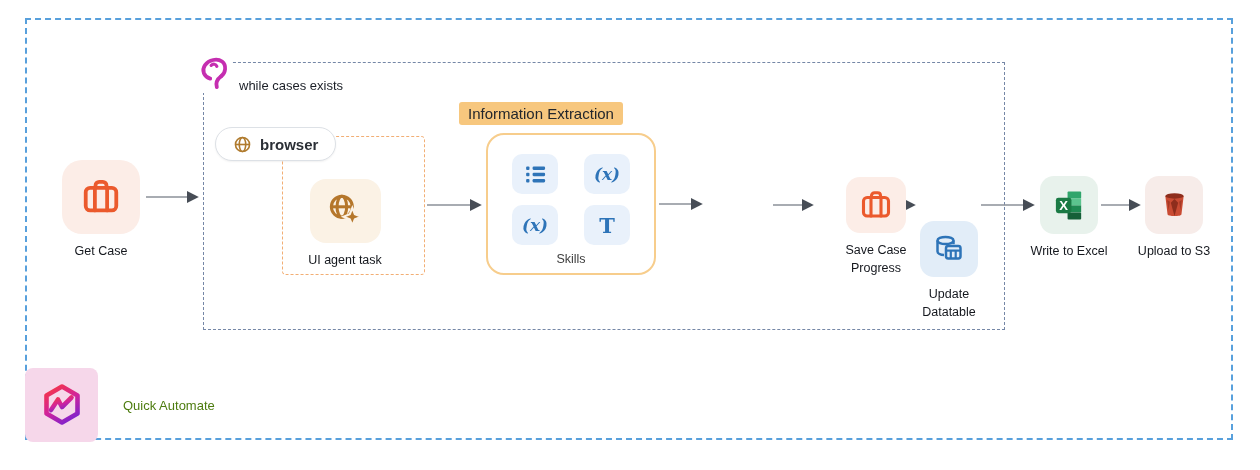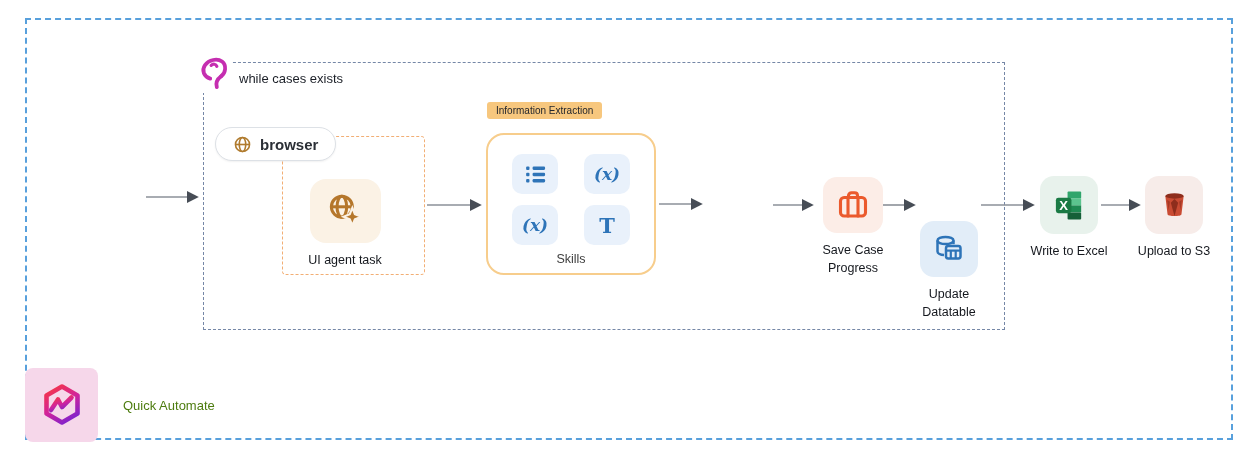--- a/index.html
+++ b/index.html
@@ -3,21 +3,21 @@
 <meta charset="utf-8">
 <style>
   html,body { margin:0; padding:0; background:#ffffff; font-family:"Liberation Sans", sans-serif; }
   .canvas { position:relative; width:1260px; height:470px; background:#ffffff; overflow:hidden; }
 
   .outer-frame { position:absolute; left:25px; top:18px; width:1208px; height:422px;
     border:2px dashed #58A0DC; box-sizing:border-box; }
   .loop-frame { position:absolute; left:203px; top:62px; width:802px; height:268px;
     border:1.5px dashed #7587A6; box-sizing:border-box; }
 
-  .loop-head { position:absolute; left:196px; top:51px; display:flex; align-items:center; gap:7px; }
+  .loop-head { position:absolute; left:196px; top:51px; display:flex; align-items:flex-end; gap:7px; }
   .loop-icon-wrap { background:#ffffff; padding:1px; line-height:0; }
   .loop-label { font-size:13px; color:#1b1f27; padding-top:12px; }
 
   .wires { position:absolute; left:0; top:0; pointer-events:none; }
 
   .node { position:absolute; display:flex; flex-direction:column; align-items:center; }
   .tile { display:flex; align-items:center; justify-content:center; }
   .tile-orange { background:#FCEDE7; }
   .tile-cream  { background:#FBF2E5; }
   .tile-blue   { background:#E2EDF8; }
@@ -26,22 +26,22 @@
   .node-label { margin-top:9px; font-size:12.5px; color:#15181e; text-align:center; line-height:1.4; }
 
   .ui-dashed { position:absolute; left:282px; top:136px; width:143px; height:139px;
     border:1.5px dashed #F2AE74; border-radius:4px; box-sizing:border-box; }
 
   .browser-pill { position:absolute; left:215px; top:127px; height:31px; padding:16px 17px;
     background:#ffffff; border:1px solid #DDE1E6; border-radius:999px;
     box-shadow:0 1px 2px rgba(0,0,0,0.06); display:flex; align-items:center; gap:8px; box-sizing:border-box; }
   .browser-pill .pill-label { font-size:15px; font-weight:700; color:#2b2f36; }
 
-  .group-label { position:absolute; left:487px; top:102px; background:#F7C77E; color:#23262c;
-    font-size:10px; padding:3px 9px; border-radius:3px; }
+  .group-label { position:absolute; left:459px; top:102px; background:#F7C77E; color:#23262c;
+    font-size:15px; padding:3px 9px; border-radius:3px; }
 
   .skills-box { position:absolute; left:486px; top:133px; width:170px; height:142px;
     background:#ffffff; border:2px solid #F7CD8C; border-radius:18px; box-sizing:border-box;
     display:flex; flex-direction:column; align-items:center; }
   .skills-grid { display:grid; grid-template-columns:46px 46px; column-gap:26px; row-gap:11px; margin-top:19px; }
   .skill-tile { width:46px; height:40px; background:#E9F1FB; border-radius:10px;
     display:flex; align-items:center; justify-content:center; }
   .fx { font-family:"DejaVu Serif", serif; font-style:italic; font-weight:bold; font-size:17px; color:#2E74B8; }
   .tt { font-family:"DejaVu Serif", serif; font-weight:bold; font-size:21px; color:#2E74B8; }
   .skills-label { margin-top:7px; font-size:12.5px; color:#404040; }
@@ -80,20 +80,33 @@
     <span class="loop-icon-wrap">
       <svg width="34" height="40" viewBox="0 0 36 42">
         <path d="M14 28 C7.5 26 4.5 19.5 8.5 13.8 C12.5 8 21.5 6.2 26.5 10 C31.5 13.8 30.5 22 25.5 25.6" fill="none" stroke="#C52EB0" stroke-width="4" stroke-linecap="round"></path>
         <path d="M25.5 25.6 C21.5 28.6 19.5 32 21 37" fill="none" stroke="#C52EB0" stroke-width="4" stroke-linecap="round"></path>
         <path d="M15 14 C17 12 20 12.5 21 15" fill="none" stroke="#C52EB0" stroke-width="3.4" stroke-linecap="round"></path>
       </svg>
     </span>
     <span class="loop-label">while cases exists</span>
   </div>
 
+  <div class="node" style="left:41px; top:160px; width:120px;">
+    <div class="tile tile-orange" style="width:78px; height:74px; border-radius:20px;">
+      <svg width="44" height="44" viewBox="0 0 36 36">
+        <g fill="none" stroke="#EB5A2D" stroke-width="3.1" stroke-linecap="round" stroke-linejoin="round">
+          <path d="M13.5 10.5 V8.6 C13.5 6.9 14.8 5.7 16.5 5.7 H19.5 C21.2 5.7 22.5 6.9 22.5 8.6 V10.5"></path>
+          <rect x="5.5" y="10.5" width="25" height="18.5" rx="3.6"></rect>
+          <line x1="13" y1="10.5" x2="13" y2="29"></line>
+          <line x1="23" y1="10.5" x2="23" y2="29"></line>
+        </g>
+      </svg>
+    </div>
+    <div class="node-label">Get Case</div>
+  </div>
 
   <div class="ui-dashed"></div>
   <div class="browser-pill">
     <span style="line-height:0;">
       <svg width="19" height="19" viewBox="0 0 20 20">
         <g fill="none" stroke="#B07B2E" stroke-width="1.7">
           <circle cx="10" cy="10" r="7.4"></circle>
           <ellipse cx="10" cy="10" rx="3.4" ry="7.4"></ellipse>
           <line x1="2.6" y1="10" x2="17.4" y2="10"></line>
         </g>
@@ -138,21 +151,21 @@
         <span class="fx">(x)</span>
       </div>
       <div class="skill-tile">
         <span class="tt">T</span>
       </div>
     </div>
     <div class="skills-label">Skills</div>
   </div>
 
 
-  <div class="node" style="left:813px; top:177px; width:80px;">
+  <div class="node" style="left:836px; top:177px; width:80px;">
     <div class="tile tile-orange" style="width:60px; height:56px; border-radius:14px;">
       <svg width="36" height="36" viewBox="0 0 36 36">
         <g fill="none" stroke="#EB5A2D" stroke-width="3.1" stroke-linecap="round" stroke-linejoin="round">
           <path d="M13.5 10.5 V8.6 C13.5 6.9 14.8 5.7 16.5 5.7 H19.5 C21.2 5.7 22.5 6.9 22.5 8.6 V10.5"></path>
           <rect x="5.5" y="10.5" width="25" height="18.5" rx="3.6"></rect>
           <line x1="13" y1="10.5" x2="13" y2="29"></line>
           <line x1="23" y1="10.5" x2="23" y2="29"></line>
         </g>
       </svg>
     </div>

